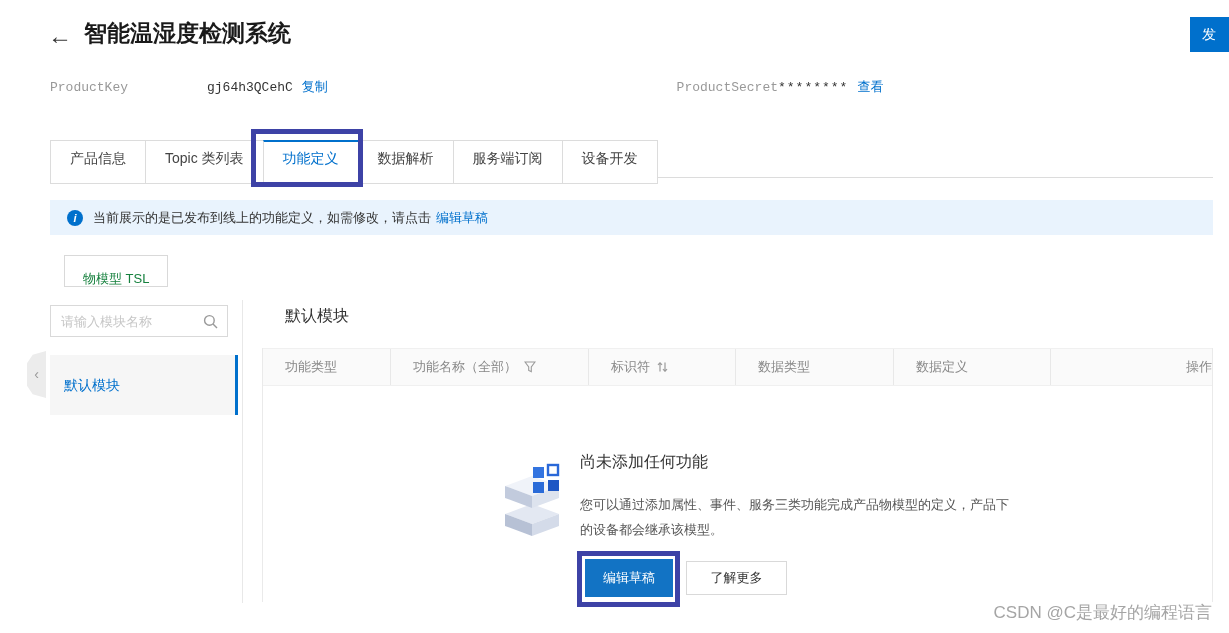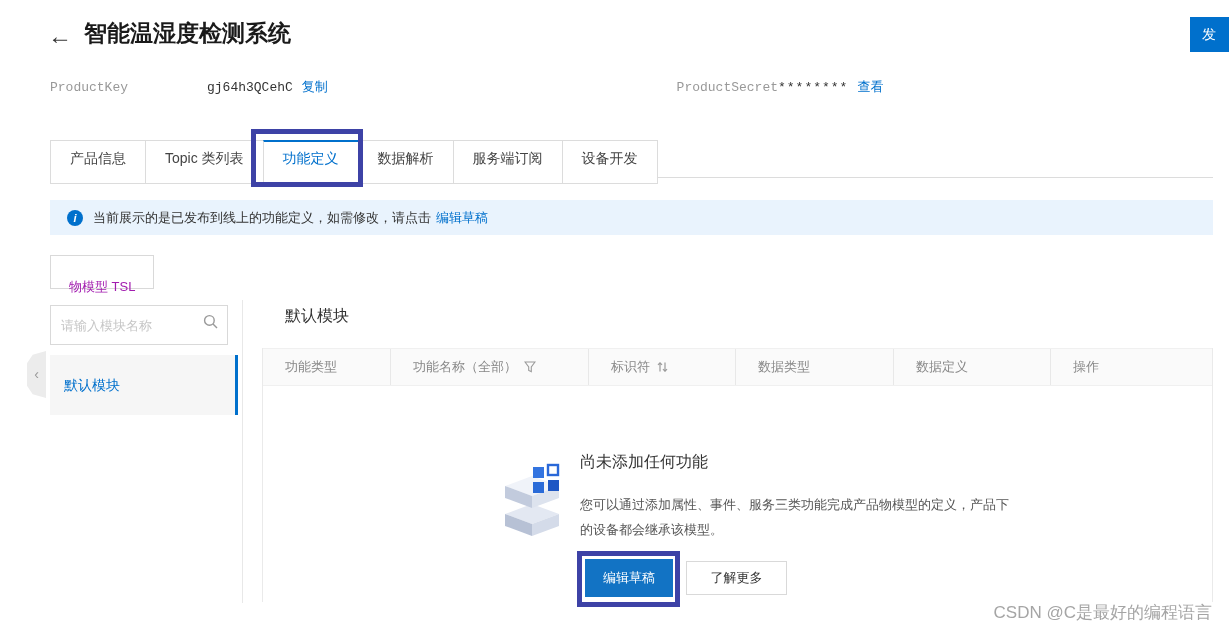--- a/index.html
+++ b/index.html
@@ -28,42 +28,42 @@
   .annotation-box { position:absolute; border:5px solid #3d42a6; background:transparent; z-index:10; pointer-events:none; }
   .ann-tab { left:251px; top:129px; width:112px; height:58px; }
   .ann-btn { left:577px; top:551px; width:103px; height:56px; }
 
   
   .banner { position:absolute; left:50px; top:200px; width:1163px; height:35px; background:#e9f3fd; display:flex; align-items:center; font-size:13px; color:#333; }
   .info-icon { width:16px; height:16px; border-radius:50%; background:#0070cc; color:#fff; font-size:11px; font-weight:bold; text-align:center; line-height:16px; margin:0 10px 0 17px; font-style:italic; flex:none; }
   .banner .link { margin-left:5px; }
 
   
-  .tsl-btn { position:absolute; left:50px; top:255px; height:32px; padding:16px 18px; background:#fff; border:1px solid #d9d9d9; font-size:13px; color:#a21caf; line-height:30px; cursor:pointer; }
+  .tsl-btn { position:absolute; left:64px; top:255px; height:32px; padding:8px 18px; background:#fff; border:1px solid #d9d9d9; font-size:13px; color:#15803d; line-height:30px; cursor:pointer; }
 
   
-  .search-box { position:absolute; left:50px; top:305px; width:178px; height:40px; border:1px solid #d9d9d9; background:#fff; }
+  .search-box { position:absolute; left:50px; top:305px; width:178px; height:32px; border:1px solid #d9d9d9; background:#fff; }
   .search-box input { position:absolute; left:0; top:0; width:100%; height:100%; border:none; outline:none; padding:0 30px 0 10px; font-size:13px; color:#333; font-family:inherit; background:transparent; }
   .search-box input::placeholder { color:#c6c6c6; }
   .search-ico { position:absolute; right:9px; top:8px; }
 
   .collapse-handle { position:absolute; left:27px; top:351px; width:19px; height:47px; background:#ececec; clip-path:polygon(100% 0, 100% 100%, 30% 92%, 0 74%, 0 26%, 30% 8%); color:#999; font-size:14px; text-align:center; line-height:46px; cursor:pointer; }
 
   .sidebar-item { position:absolute; left:50px; top:355px; width:188px; height:60px; background:#f6f6f6; color:#0070cc; font-size:14px; line-height:60px; padding-left:14px; cursor:pointer; }
   .sidebar-item .active-bar { position:absolute; right:0; top:0; width:3px; height:100%; background:#0070cc; }
 
   .v-divider { position:absolute; left:242px; top:300px; width:1px; height:303px; background:#e8e8e8; }
 
   
   .module-title { position:absolute; left:285px; top:306px; font-size:16px; font-weight:500; color:#333; }
 
   .table-wrap { position:absolute; left:262px; top:348px; width:951px; height:254px; border-left:1px solid #eaeaea; border-right:1px solid #eaeaea; }
   .thead { display:flex; height:38px; background:#fafafa; border-top:1px solid #f0f0f0; border-bottom:1px solid #f0f0f0; }
   .th { display:flex; align-items:center; gap:7px; padding-left:22px; font-size:13px; color:#888; border-right:1px solid #e8e8e8; height:100%; }
-  .th:last-child { border-right:none; }
+  .th:last-child { border-right:none;justify-content:flex-end; }
   .th-0{width:128px} .th-1{width:198px} .th-2{width:147px} .th-3{width:158px} .th-4{width:157px} .th-5{flex:1}
 
   
   .empty-icon { position:absolute; left:502px; top:458px; }
   .empty-title { position:absolute; left:580px; top:452px; font-size:16px; color:#333; }
   .empty-desc1 { position:absolute; left:580px; top:496px; font-size:13px; color:#555; }
   .empty-desc2 { position:absolute; left:580px; top:521px; font-size:13px; color:#555; }
   .btn-primary { position:absolute; left:585px; top:559px; width:88px; height:38px; background:#1273c4; color:#fff; font-size:13px; border:none; cursor:pointer; font-family:inherit; }
   .btn-secondary { position:absolute; left:686px; top:561px; width:101px; height:34px; background:#fff; color:#333; font-size:13px; border:1px solid #d9d9d9; cursor:pointer; font-family:inherit; }
 

